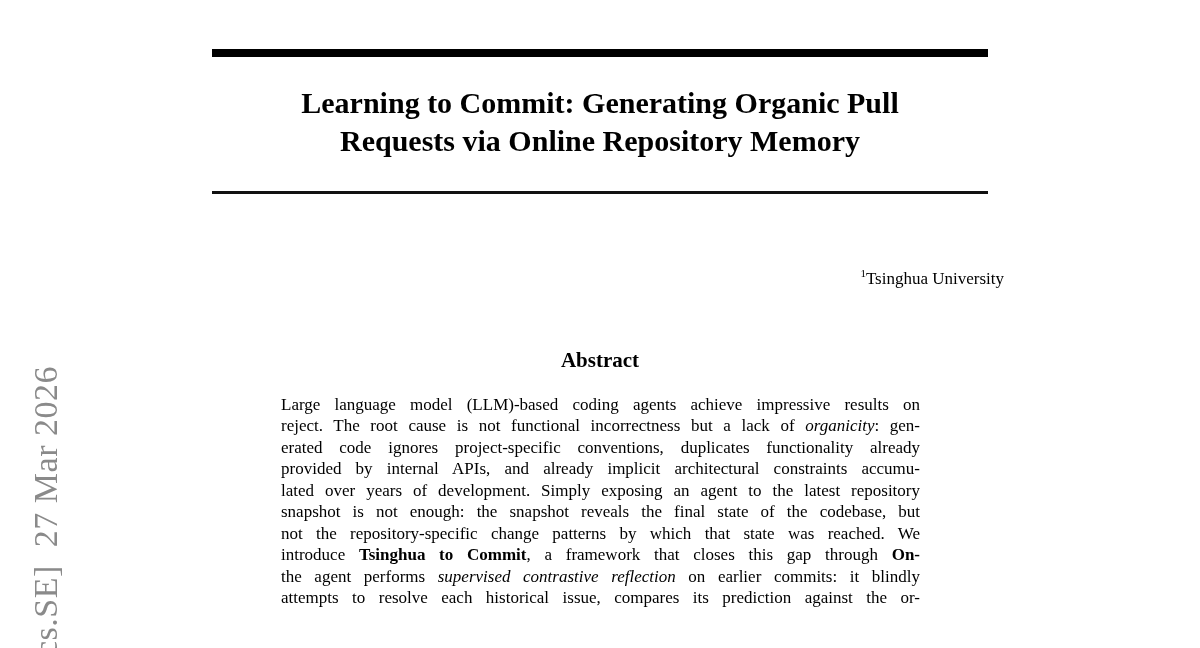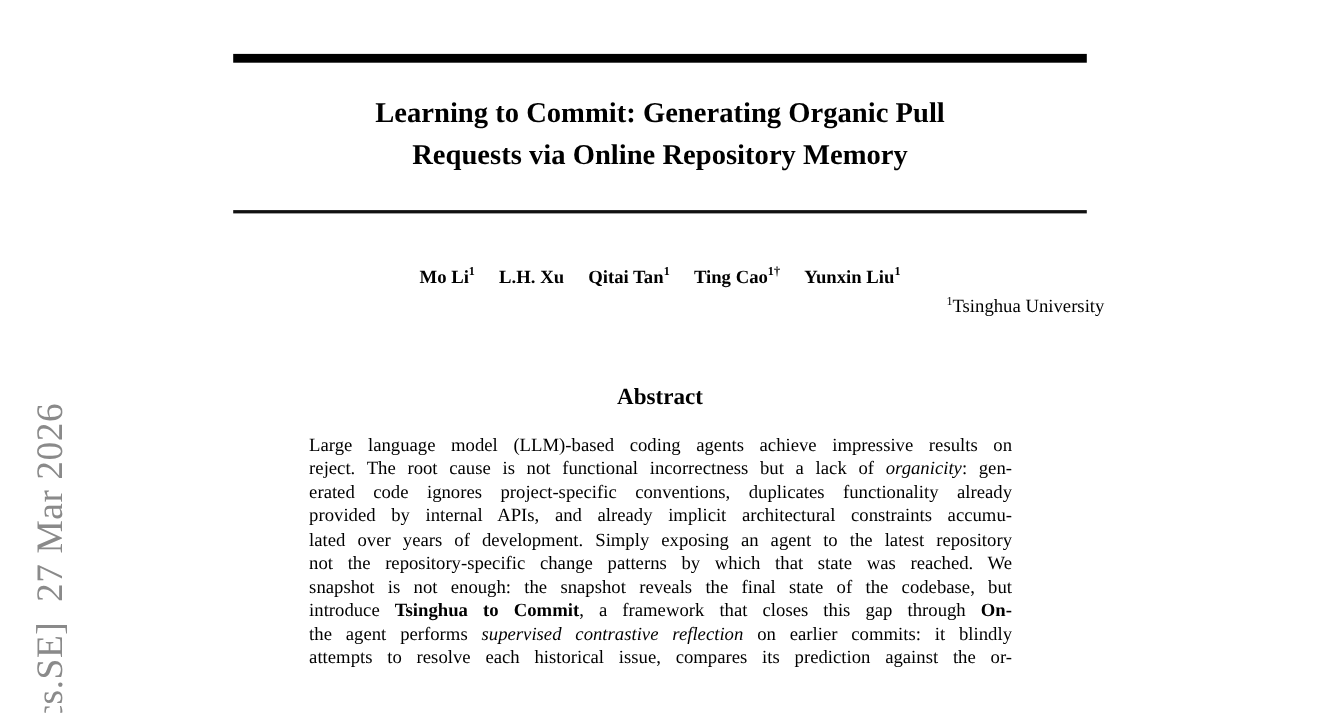--- a/index.html
+++ b/index.html
@@ -44,21 +44,21 @@
     height: 3px;
     background: #111111;
   }
   .paper-title {
     position: absolute;
     left: 212px;
     width: 776px;
     top: 84px;
     text-align: center;
     font-weight: bold;
-    font-size: 26px;
+    font-size: 30px;
     line-height: 38px;
     color: #000000;
   }
   .authors-row {
     position: absolute;
     left: 212px;
     width: 776px;
     top: 242px;
     text-align: center;
     font-size: 17px;
@@ -121,34 +121,33 @@
 
   <div class="rule-thick"></div>
 
   <div class="paper-title">
     <div>Learning to Commit: Generating Organic Pull</div>
     <div>Requests via Online Repository Memory</div>
   </div>
 
   <div class="rule-thin"></div>
 
-  <div class="authors-row"><span class="author"><span>Mo Li</span><sup>1</sup></span><span class="author"><span>L.H. Xu</span></span><span class="author"><span>Qitai Tan</span><sup>1</sup></span><span class="author"><span>Ting Cao</span><sup>1†</sup></span><span class="author"><span>Yunxin Liu</span><sup>1</sup></span></div>
 
   <div class="affiliation">
     <sup>1</sup><span>Tsinghua University</span>
   </div>
 
   <div class="abstract-heading">Abstract</div>
 
   <div class="abstract-body">
       <div class="abs-line"><span>Large language model (LLM)-based coding agents achieve impressive results on</span></div>
       <div class="abs-line"><span>reject. The root cause is not functional incorrectness but a lack of </span><span class="it">organicity</span><span>: gen-</span></div>
       <div class="abs-line"><span>erated code ignores project-specific conventions, duplicates functionality already</span></div>
       <div class="abs-line"><span>provided by internal APIs, and already implicit architectural constraints accumu-</span></div>
       <div class="abs-line"><span>lated over years of development. Simply exposing an agent to the latest repository</span></div>
+      <div class="abs-line"><span>snapshot is not enough: the snapshot reveals the final state of the codebase, but</span></div>
       <div class="abs-line"><span>not the repository-specific change patterns by which that state was reached. We</span></div>
-      <div class="abs-line"><span>snapshot is not enough: the snapshot reveals the final state of the codebase, but</span></div>
       <div class="abs-line"><span>introduce </span><span class="bd">Tsinghua to Commit</span><span>, a framework that closes this gap through </span><span class="bd">On-</span></div>
       <div class="abs-line"><span>the agent performs </span><span class="it">supervised contrastive reflection</span><span> on earlier commits: it blindly</span></div>
       <div class="abs-line"><span>attempts to resolve each historical issue, compares its prediction against the or-</span></div>
     </div>
 
 </div>
 
 </body></html>

